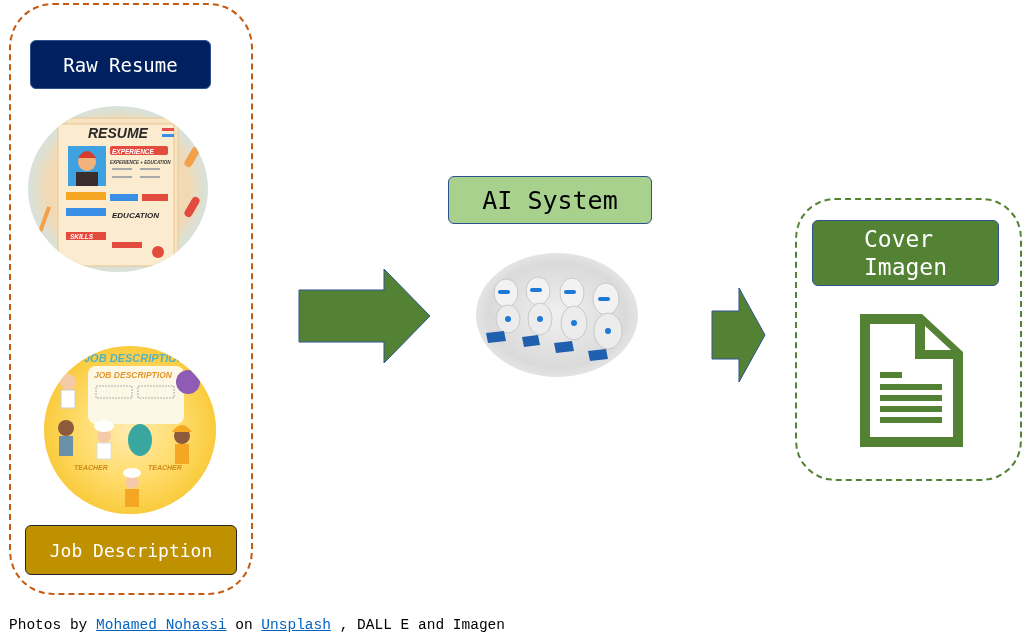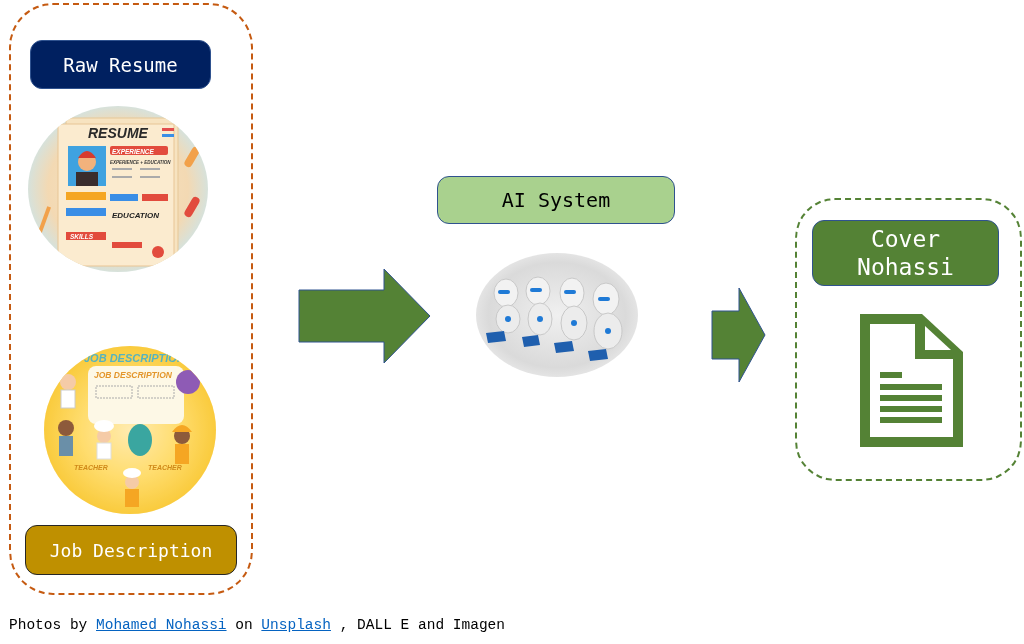--- a/index.html
+++ b/index.html
@@ -7,26 +7,26 @@
   .abs { position: absolute; }
   .group-left {
     left: 9px; top: 3px; width: 244px; height: 592px;
     border: 2.5px dashed #c55a11; border-radius: 44px; box-sizing: border-box;
   }
   .group-right {
     left: 795px; top: 198px; width: 227px; height: 283px;
     border: 2.5px dashed #548235; border-radius: 40px; box-sizing: border-box;
   }
   .label-box {
-    display: flex; align-items: center; justify-content: center; text-align: center;
-    box-sizing: border-box; border-radius: 12px; font-family: "DejaVu Sans Mono", monospace;
+    display: flex; align-items: center; justify-content: center; 
+    box-sizing: border-box; border-radius: 6px; font-family: "DejaVu Sans Mono", monospace;
   }
   .raw-resume { left: 30px; top: 40px; width: 181px; height: 49px; background: #002060; color: #ffffff; border: 1px solid #2f528f; font-size: 19px; }
   .job-desc { left: 25px; top: 525px; width: 212px; height: 50px; background: #bf9000; color: #ffffff; border: 1.5px solid #262626; font-size: 18px; }
-  .ai-system { left: 437px; top: 176px; width: 238px; height: 48px; background: #a9d18e; color: #000000; border: 1px solid #2f528f; font-size: 20px; }
+  .ai-system { left: 448px; top: 176px; width: 204px; height: 48px; background: #a9d18e; color: #000000; border: 1px solid #2f528f; font-size: 25px; }
   .cover-letter { left: 812px; top: 220px; width: 187px; height: 66px; background: #548235; color: #ffffff; border: 1px solid #2f528f; font-size: 23px; line-height: 1.22; }
   .photo { border-radius: 50%; overflow: hidden; font-style: italic; }
   .resume-photo {
     left: 28px; top: 106px; width: 180px; height: 166px;
     background: radial-gradient(ellipse at center, #f6e6c7 0%, #f3d9b3 55%, #cfe4e6 75%, rgba(255,255,255,0) 100%);
   }
   .job-photo {
     left: 44px; top: 346px; width: 172px; height: 168px;
     background: radial-gradient(ellipse at center, #fff3d0 0%, #ffe07a 40%, #f8c93a 70%, rgba(255,255,255,0) 100%);
   }
@@ -158,21 +158,21 @@
 
 <svg class="abs" style="left:711px; top:287px;" width="56" height="96" viewBox="0 0 56 96">
   <polygon points="1,24 28,24 28,1 54,48 28,95 28,72 1,72" fill="#548235" stroke="#2f528f" stroke-width="1"></polygon>
 </svg>
 
 <div class="abs group-right"></div>
 
 <div class="abs label-box cover-letter">
   <div>
     <div>Cover</div>
-    <div>Nohassi</div>
+    <div>Imagen</div>
   </div>
 </div>
 
 <svg class="abs" style="left:860px; top:314px;" width="104" height="134" viewBox="0 0 104 134">
   <path d="M0,0 L62,0 L103,38 L103,133 L0,133 Z" fill="#548235"></path>
   <path d="M10,10 L55,10 L55,45 L93,45 L93,123 L10,123 Z" fill="#ffffff"></path>
   <path d="M65,12 L91,36 L65,36 Z" fill="#ffffff"></path>
   <rect x="20" y="58" width="22" height="6" fill="#548235"></rect>
   <rect x="20" y="70" width="62" height="6" fill="#548235"></rect>
   <rect x="20" y="81" width="62" height="6" fill="#548235"></rect>

